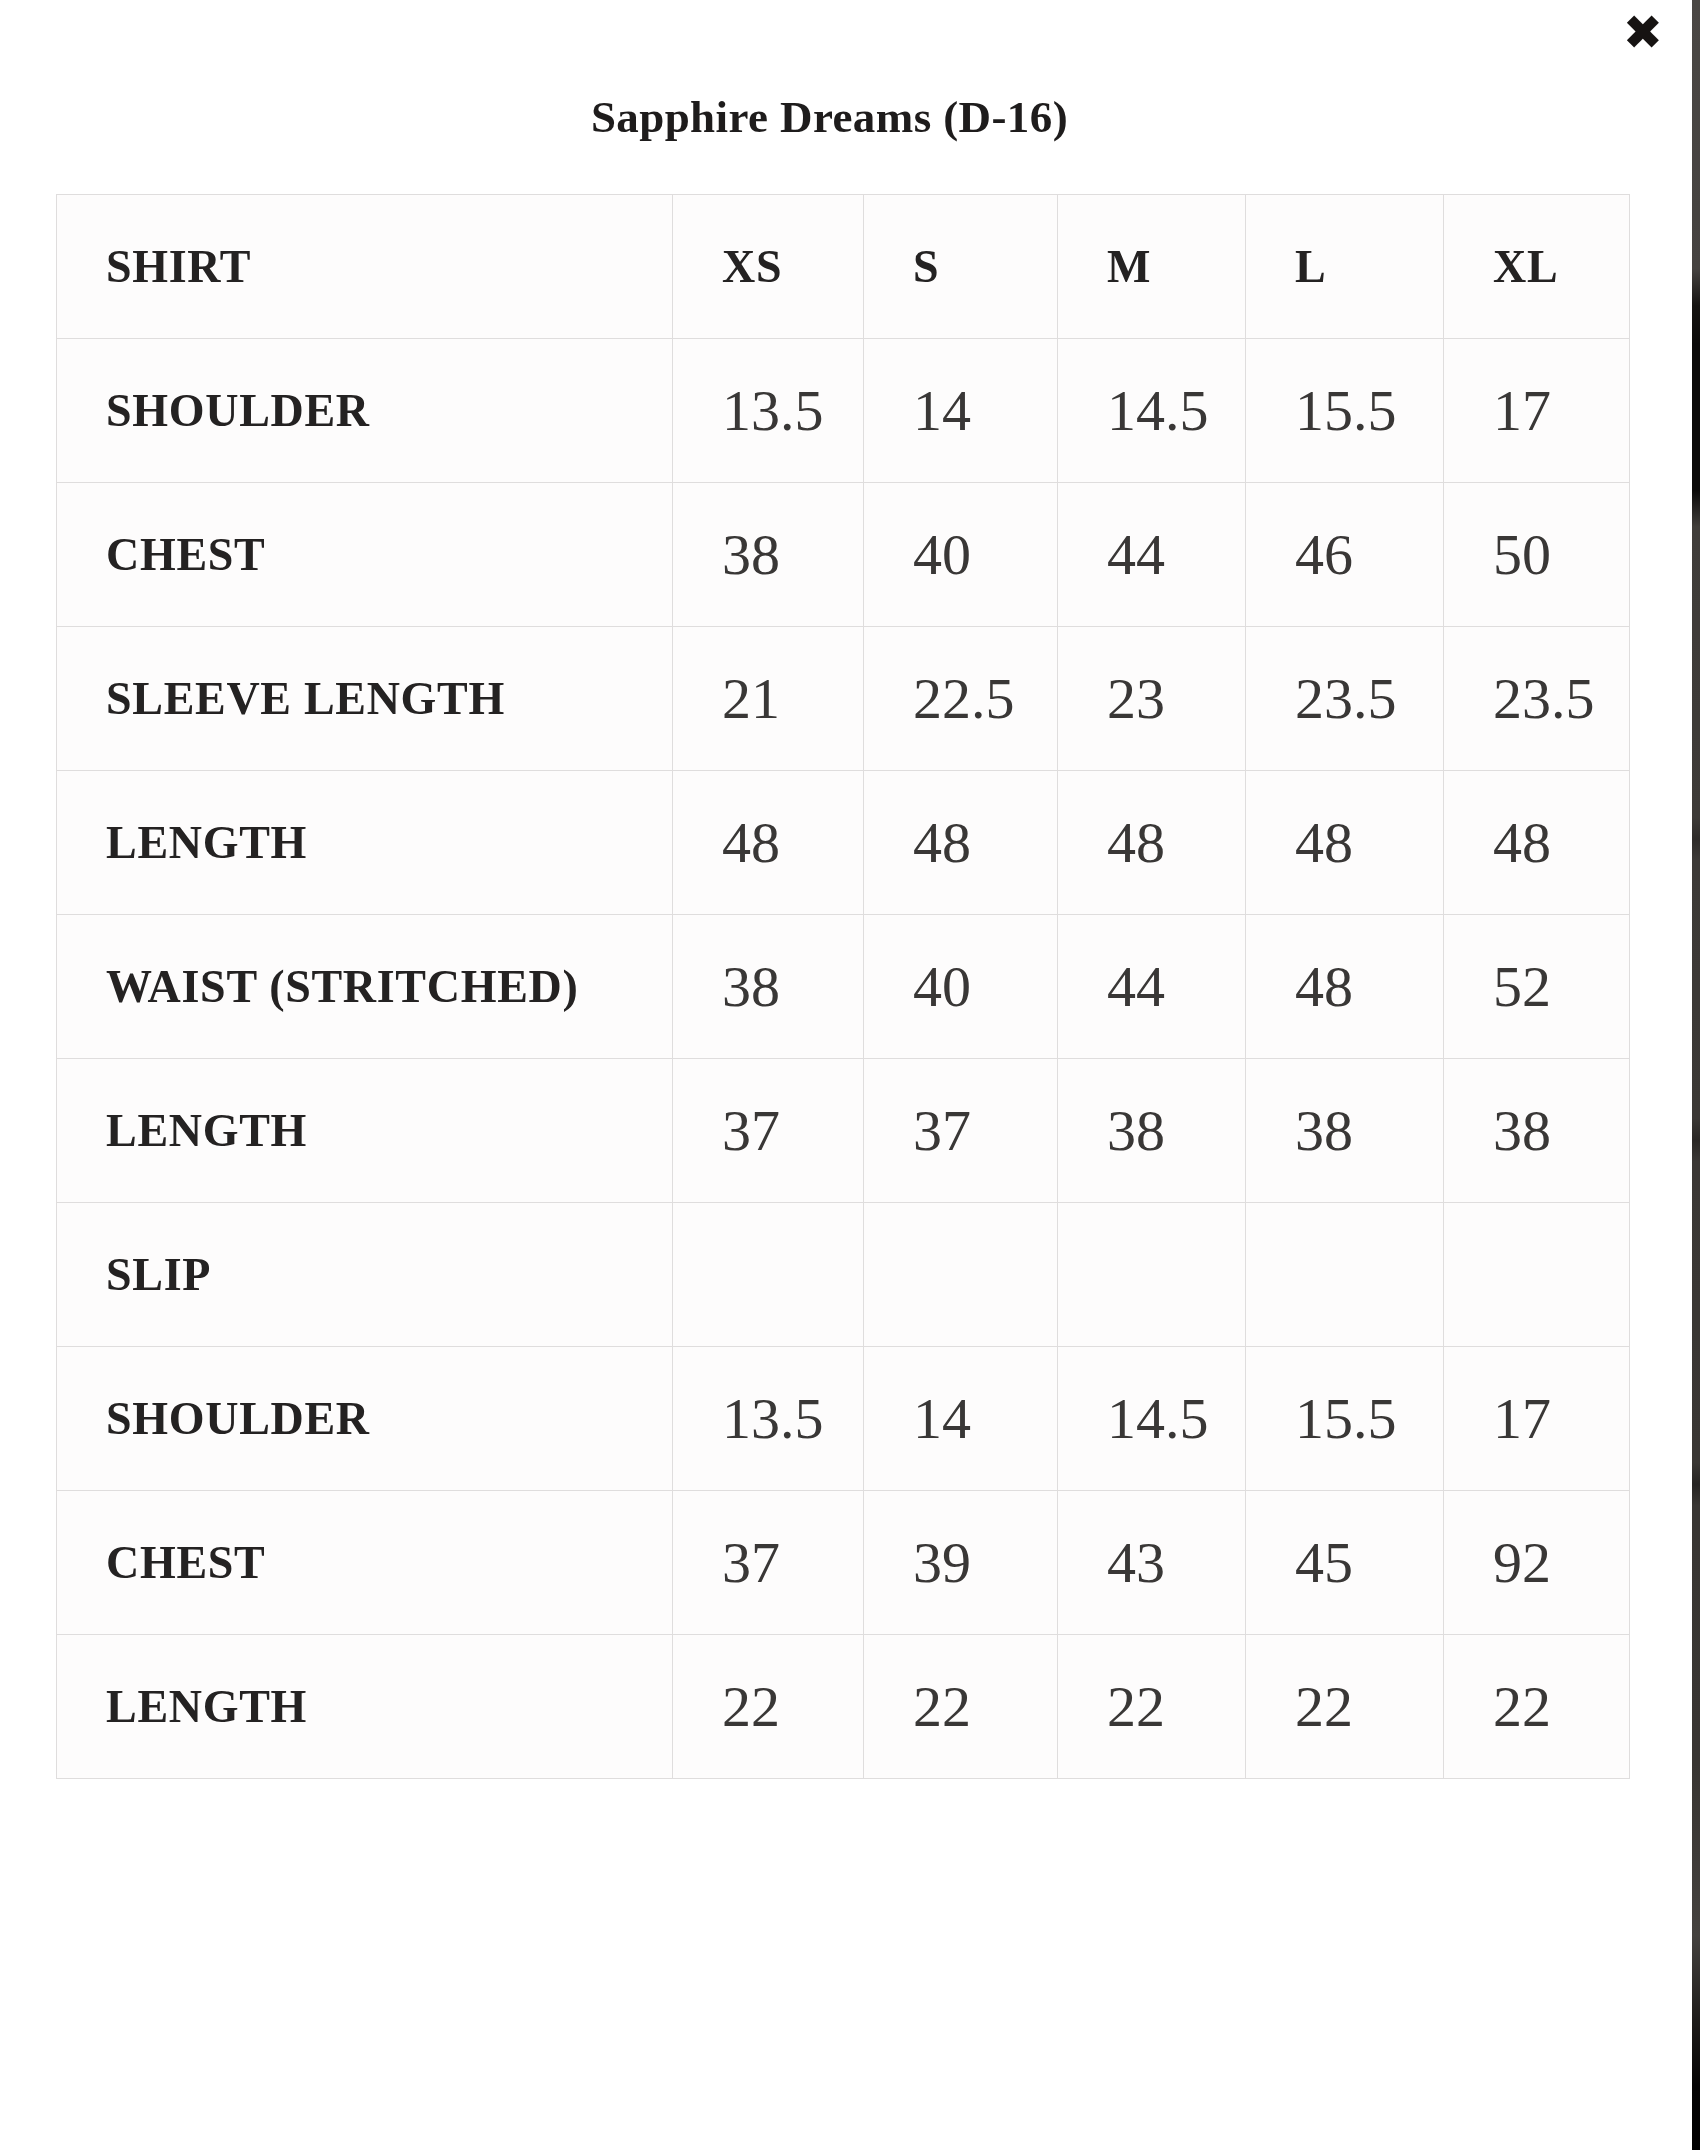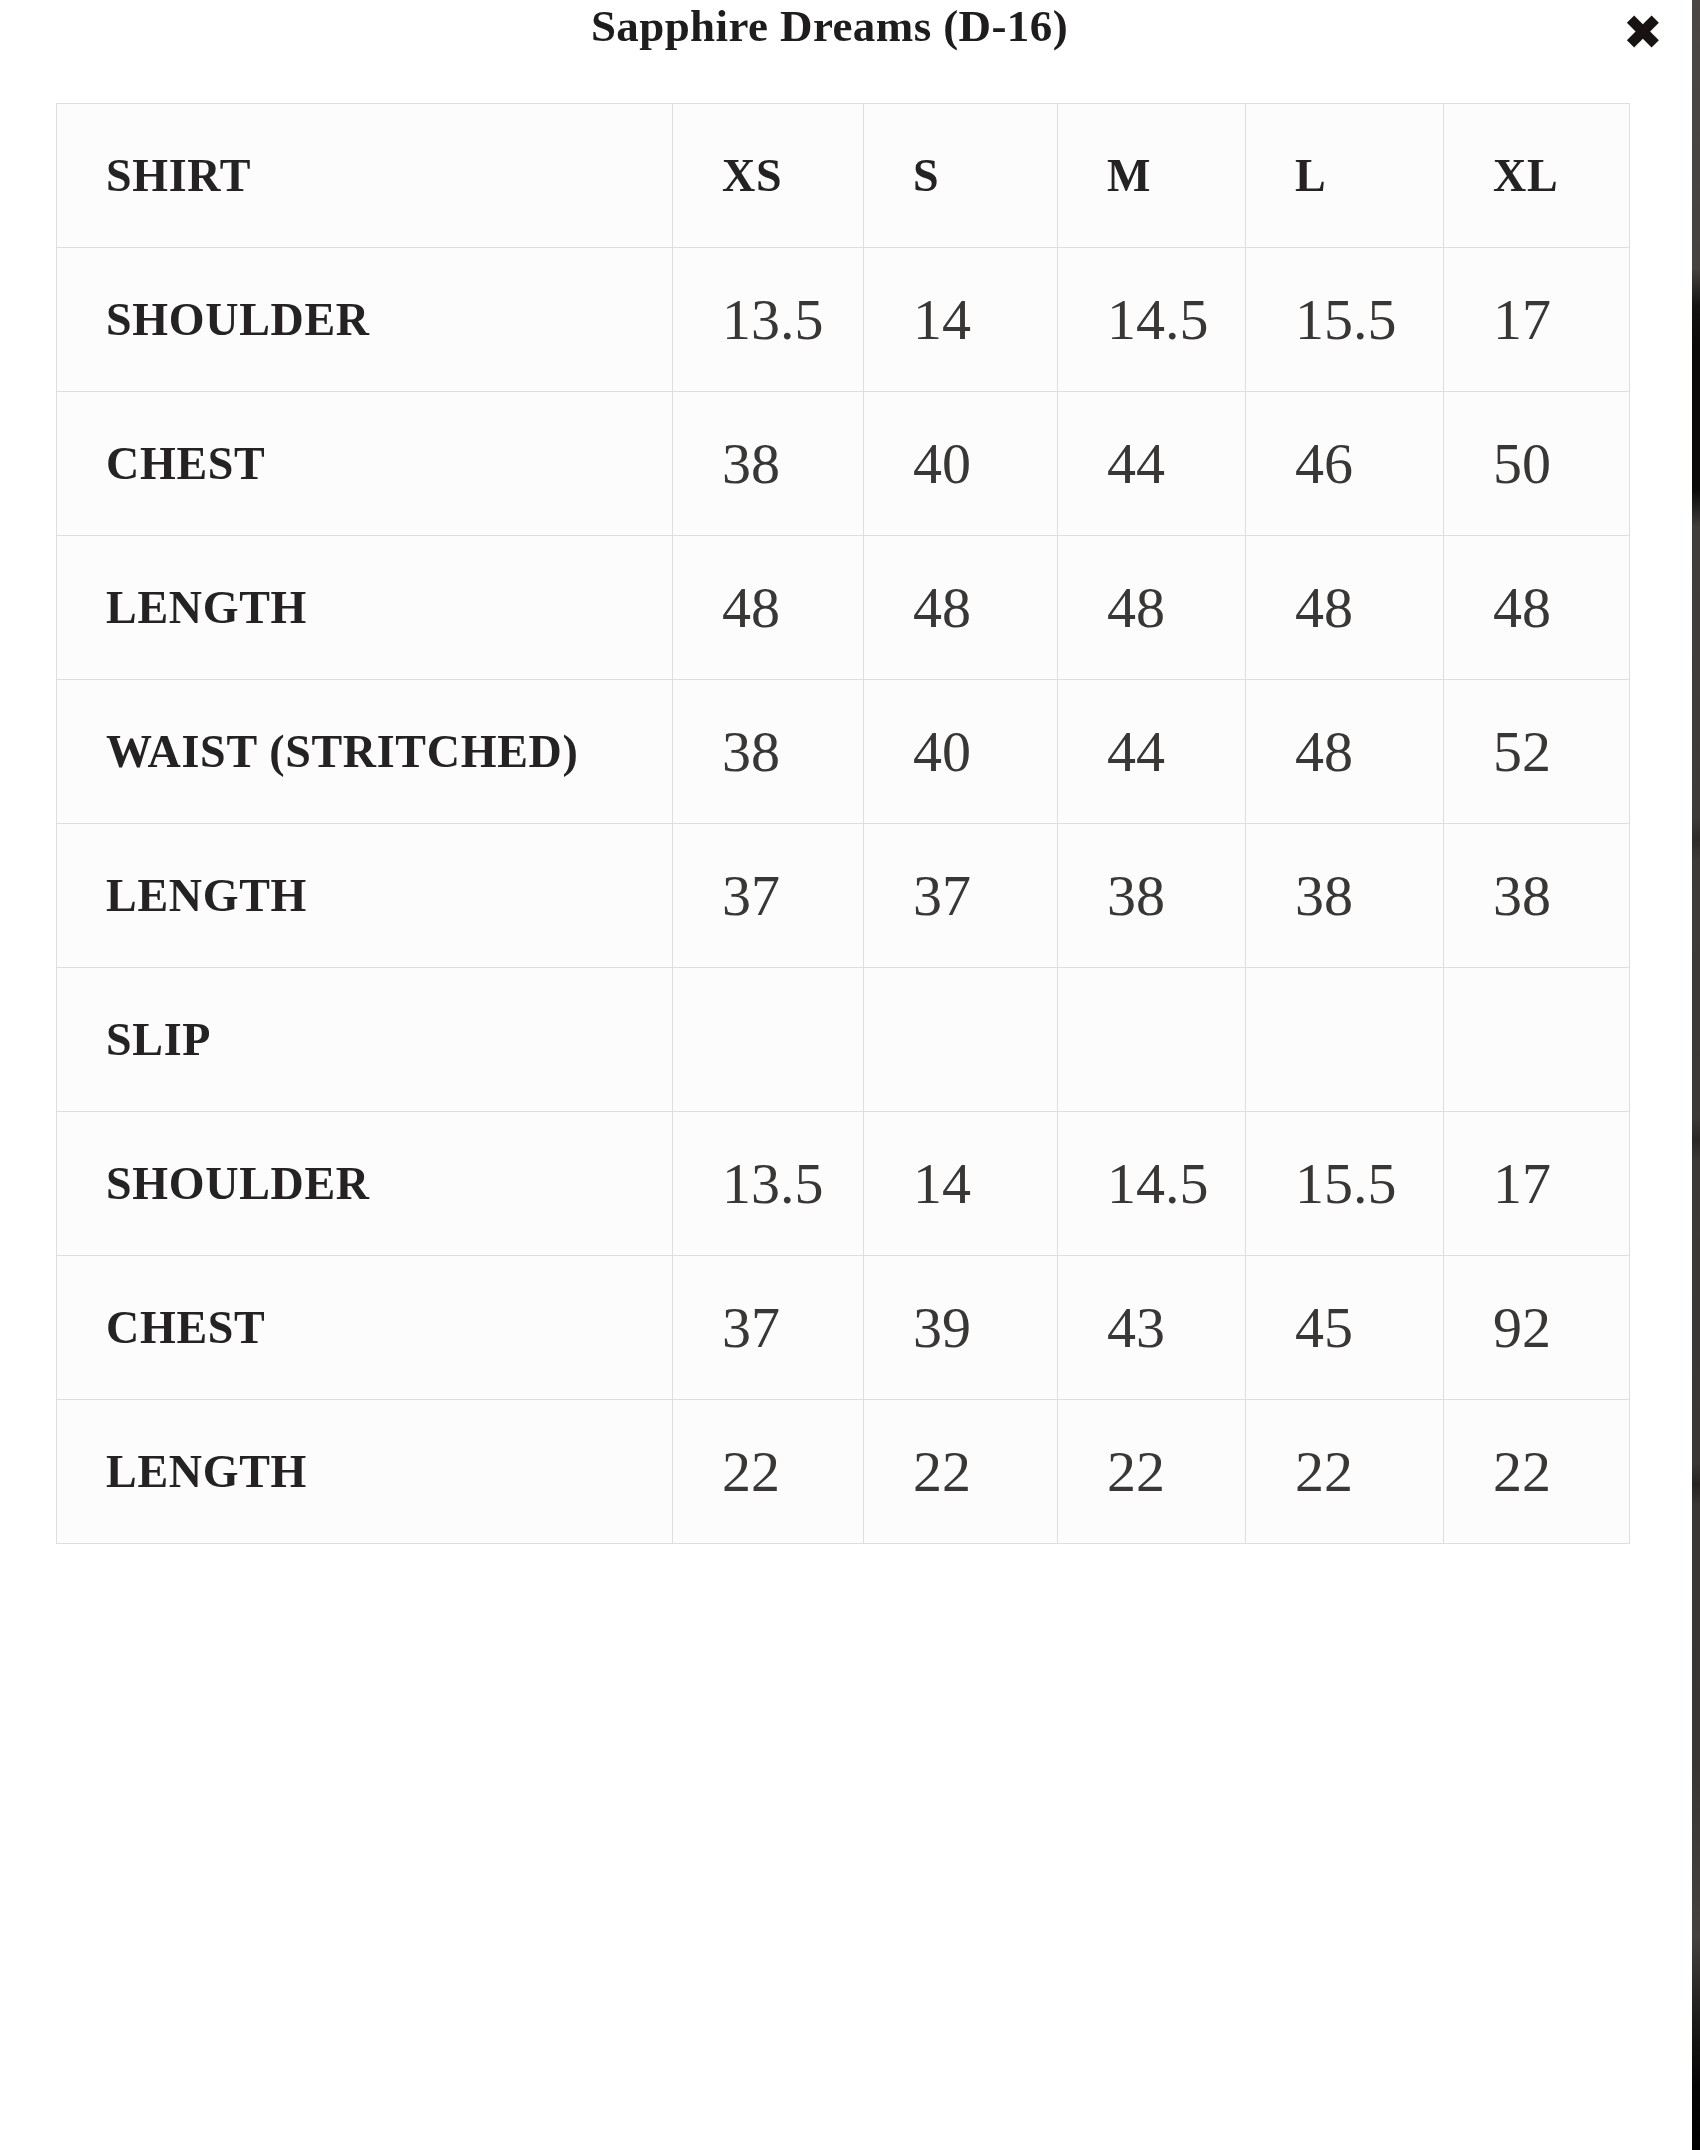--- a/index.html
+++ b/index.html
@@ -67,20 +67,21 @@
     font-family: "DejaVu Sans", sans-serif;
     font-size: 48px;
     font-weight: bold;
     color: #161312;
     line-height: 1;
     display: block;
   }
 
   .title {
     margin: 0;
+    padding-top: 91px;
     width: 1573px;
     margin-left: 43px;
     text-align: center;
     font-size: 45px;
     font-weight: bold;
     letter-spacing: 0.4px;
     color: #1e1c1c;
   }
 
   table.size-chart {
@@ -153,20 +154,28 @@
         </tr>
         <tr>
           <td class="label-cell">CHEST</td>
           <td class="value-cell">38</td>
           <td class="value-cell">40</td>
           <td class="value-cell">44</td>
           <td class="value-cell">46</td>
           <td class="value-cell">50</td>
         </tr>
         <tr>
+          <td class="label-cell">SLEEVE LENGTH</td>
+          <td class="value-cell">21</td>
+          <td class="value-cell">22.5</td>
+          <td class="value-cell">23</td>
+          <td class="value-cell">23.5</td>
+          <td class="value-cell">23.5</td>
+        </tr>
+        <tr>
           <td class="label-cell">LENGTH</td>
           <td class="value-cell">48</td>
           <td class="value-cell">48</td>
           <td class="value-cell">48</td>
           <td class="value-cell">48</td>
           <td class="value-cell">48</td>
         </tr>
         <tr>
           <td class="label-cell">WAIST (STRITCHED)</td>
           <td class="value-cell">38</td>

